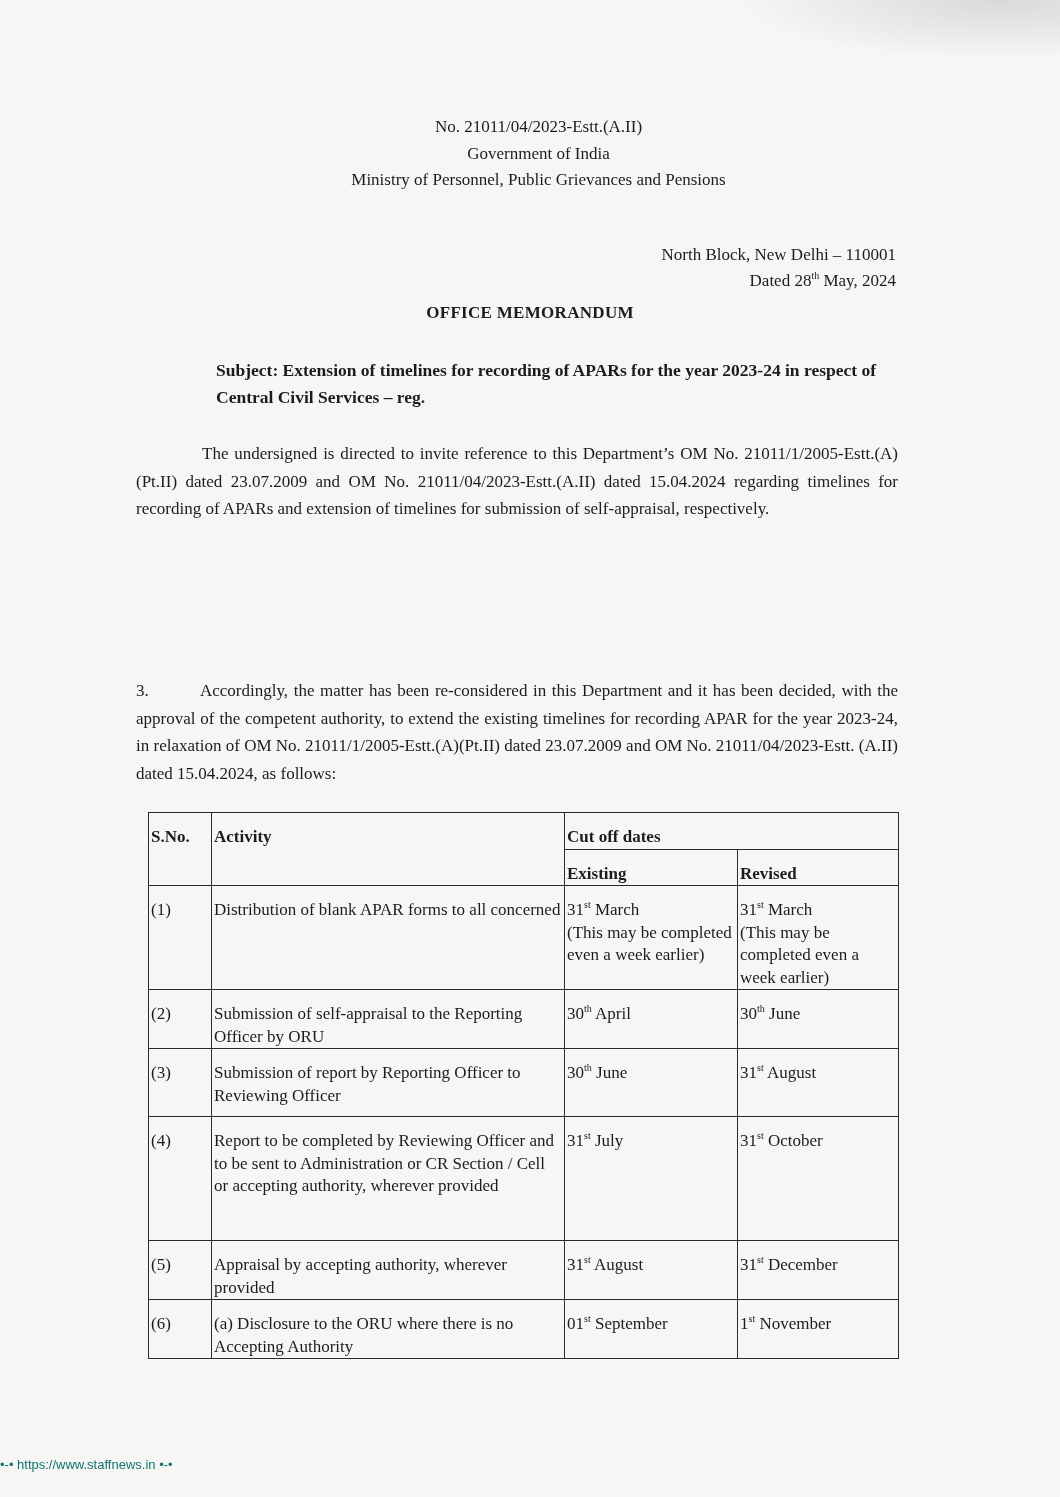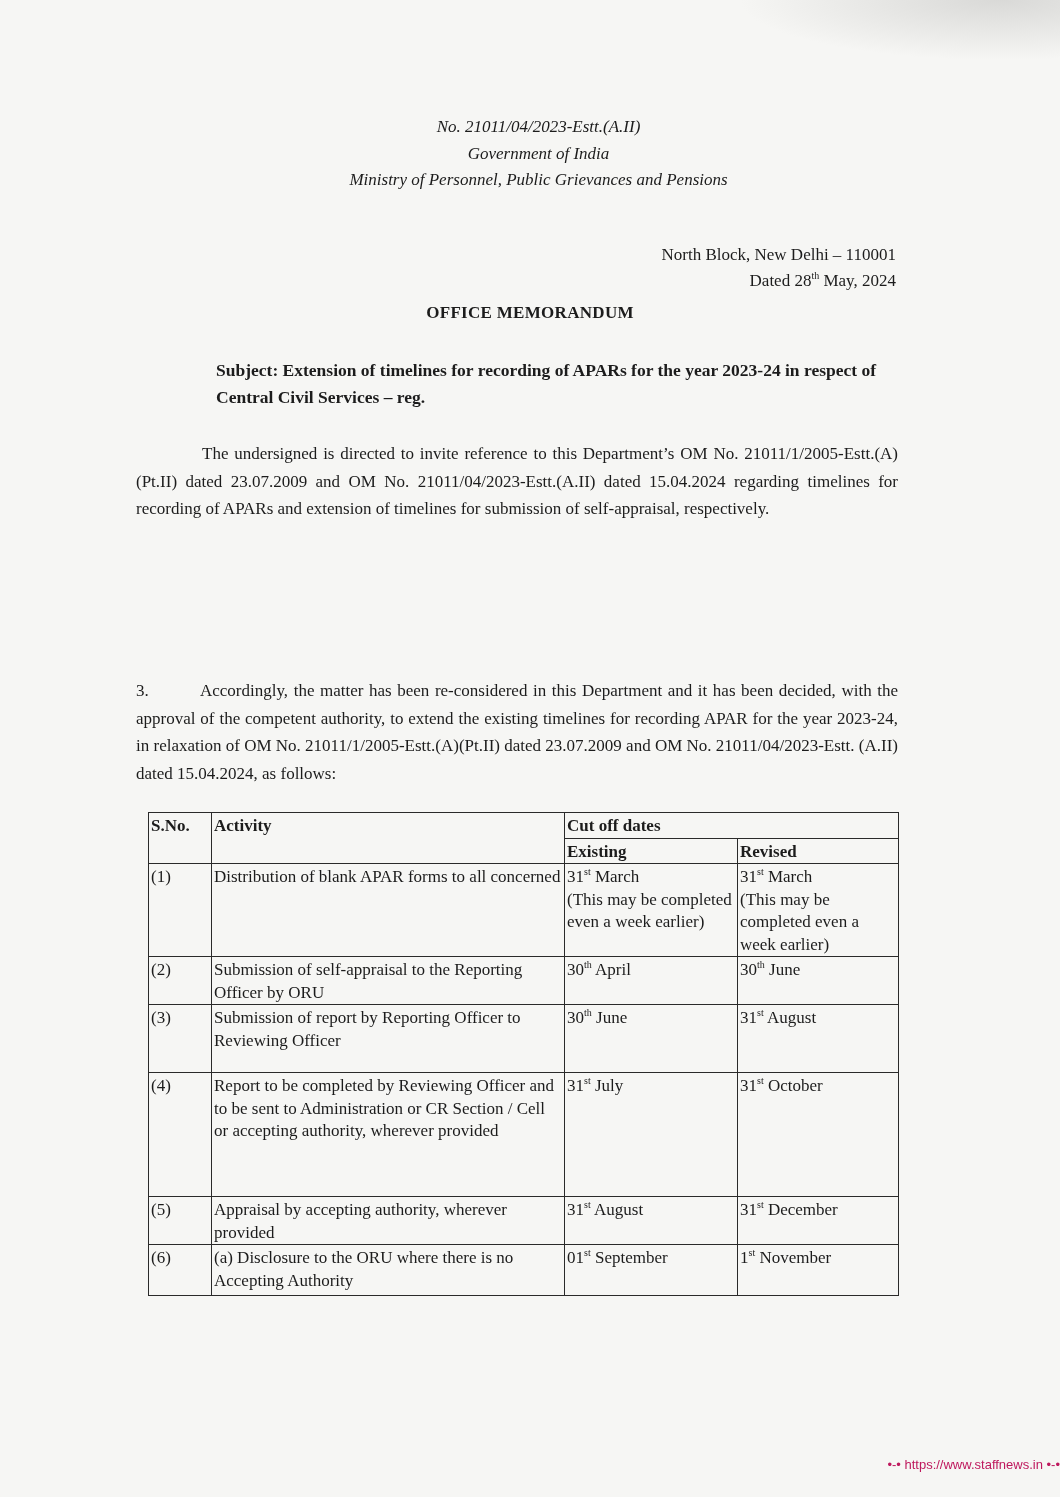--- a/index.html
+++ b/index.html
@@ -7,21 +7,21 @@
     width: 1060px; height: 1497px; overflow: hidden;
     background: #f6f6f4;
     background-image: radial-gradient(ellipse 260px 60px at 1000px 0px, #d9d9d7 0%, rgba(246,246,244,0) 100%);
     font-family: "Liberation Serif", "DejaVu Serif", serif;
     color: #1c1c1c;
     position: relative;
   }
   .page { position: absolute; left: 0; top: 0; width: 1060px; height: 1497px; }
   .hdr {
     position: absolute; left: 0; width: 1060px; text-align: center;
-    font-size: 17px; line-height: 26.5px; top: 114px; font-style: italic;
+    font-size: 17px; line-height: 26.5px; top: 114px;
   }
   .hdr div { padding-left: 17px; }
   .place {
     position: absolute; right: 164px; top: 242px; text-align: right;
     font-size: 17px; line-height: 26px;
   }
   sup { font-size: 10px; line-height: 0; vertical-align: super; }
   .om-title {
     position: absolute; left: 0; width: 1060px; top: 303px; text-align: center;
     font-weight: bold; font-size: 17px; letter-spacing: 0.3px; box-sizing: border-box;
@@ -38,33 +38,33 @@
   .para .num { display: inline-block; width: 64px; }
   .p1 { top: 440px; }
   .p1 .indent { display: inline-block; width: 66px; }
   .p2 { top: 566px; }
   .p3 { top: 677px; }
   table.cut {
     position: absolute; left: 148px; top: 812px;
     border-collapse: collapse; font-size: 17px; line-height: 22.5px;
   }
   table.cut td, table.cut th {
-    border: 1.6px solid #2a2a2a; vertical-align: top; padding: 2px 2px 0 2px;
+    border: 1.6px solid #2a2a2a; vertical-align: top; padding: 13px 2px 0 2px;
     text-align: left;
   }
   table.cut th { font-weight: bold; }
   .c-sno { width: 58px; }
   .c-act { width: 348px; }
   .c-ex { width: 168px; }
   .c-rv { width: 156px; }
   .just { text-align: justify; text-align-last: left; }
   .cut-head { text-align: left; margin-top: 24px; }
   .footer {
-    position: absolute; left: 0; width: 1060px; top: 1457px; text-align: right;
-    font-family: "Liberation Sans", "DejaVu Sans", sans-serif; font-size: 13px; color: #be185d;
+    position: absolute; left: 0; width: 1060px; top: 1457px; text-align: left;
+    font-family: "Liberation Sans", "DejaVu Sans", sans-serif; font-size: 13px; color: #0f766e;
   }
 </style>
 </head>
 <body>
 
 <div class="page">
 
   <div class="hdr">
     <div>No. 21011/04/2023-Estt.(A.II)</div>
     <div>Government of India</div>

